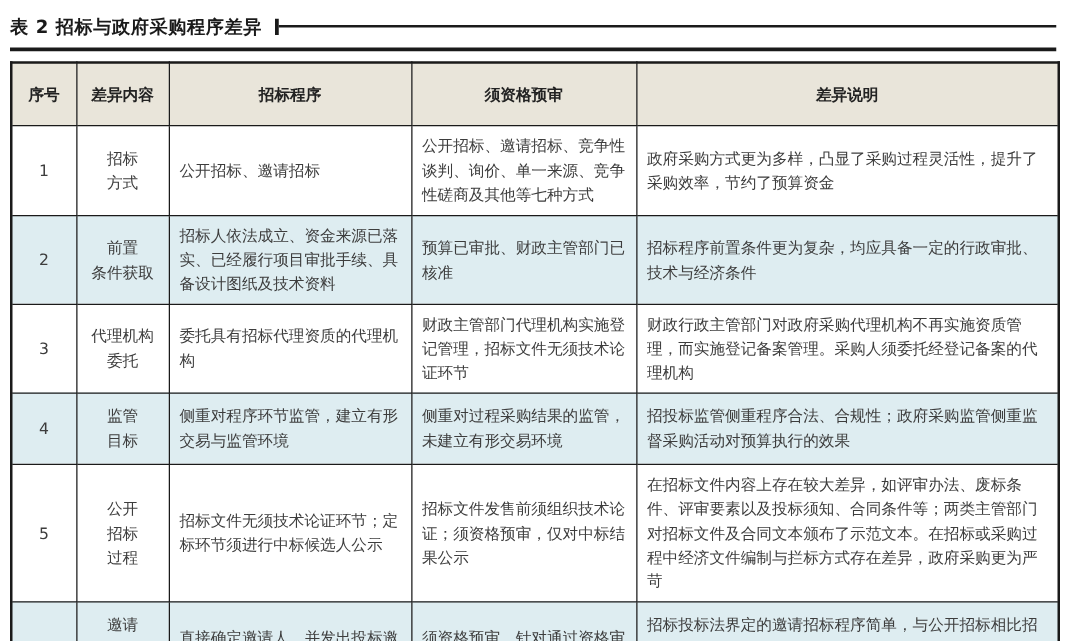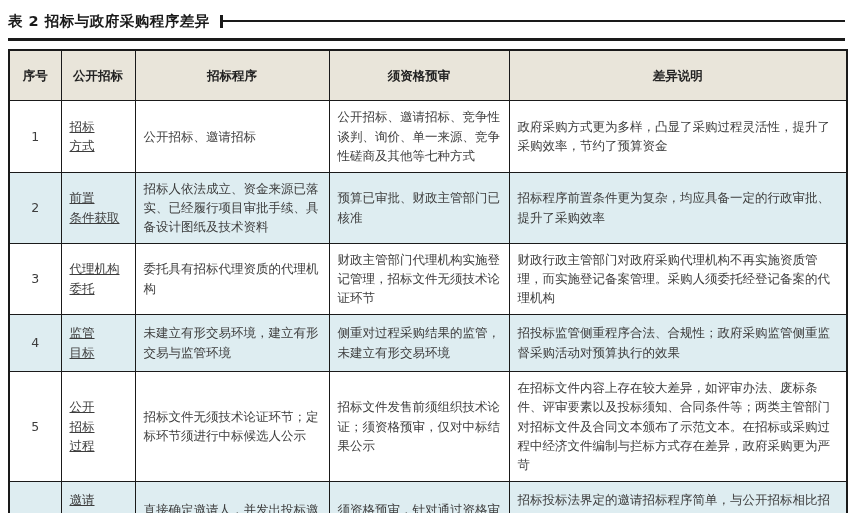--- a/index.html
+++ b/index.html
@@ -58,21 +58,21 @@
   .diff-table tbody tr:nth-child(even) td { background: #deedf1; }
   .diff-table tbody tr:nth-child(odd) td { background: #ffffff; }
 
   .col-no       { width: 52px; }
   .col-diff     { width: 74px; }
   .col-bidding  { width: 194px; }
   .col-procure  { width: 180px; }
   .col-explain  { width: 338px; }
 
   td.cell-no   { text-align: center; }
-  td.cell-diff { text-align: left; white-space: pre-line; text-decoration: underline; }
+  td.cell-diff { text-align: center; white-space: pre-line; }
   td.cell-text { text-align: left; }
 
   tr.r1 td { height: 62px; }
   tr.r2 td { height: 67px; }
   tr.r3 td { height: 66px; }
   tr.r4 td { height: 57px; }
   tr.r5 td { height: 98px; }
   tr.r6 td { height: 77px; }
 </style>
 </head>
@@ -91,56 +91,56 @@
     <colgroup>
       <col class="col-no">
         <col class="col-diff">
         <col class="col-bidding">
         <col class="col-procure">
         <col class="col-explain">
     </colgroup>
     <thead>
       <tr>
         <th>序号</th>
-        <th>公开招标</th>
+        <th>差异内容</th>
         <th>招标程序</th>
         <th>须资格预审</th>
         <th>差异说明</th>
       </tr>
     </thead>
     <tbody>
       <tr class="r1">
         <td class="cell-no">1</td>
         <td class="cell-diff">招标
 方式</td>
         <td class="cell-text">公开招标、邀请招标</td>
         <td class="cell-text">公开招标、邀请招标、竞争性谈判、询价、单一来源、竞争性磋商及其他等七种方式</td>
         <td class="cell-text">政府采购方式更为多样，凸显了采购过程灵活性，提升了采购效率，节约了预算资金</td>
       </tr>
       <tr class="r2">
         <td class="cell-no">2</td>
         <td class="cell-diff">前置
 条件获取</td>
         <td class="cell-text">招标人依法成立、资金来源已落实、已经履行项目审批手续、具备设计图纸及技术资料</td>
         <td class="cell-text">预算已审批、财政主管部门已核准</td>
-        <td class="cell-text">招标程序前置条件更为复杂，均应具备一定的行政审批、提升了采购效率</td>
+        <td class="cell-text">招标程序前置条件更为复杂，均应具备一定的行政审批、技术与经济条件</td>
       </tr>
       <tr class="r3">
         <td class="cell-no">3</td>
         <td class="cell-diff">代理机构
 委托</td>
         <td class="cell-text">委托具有招标代理资质的代理机构</td>
         <td class="cell-text">财政主管部门代理机构实施登记管理，招标文件无须技术论证环节</td>
         <td class="cell-text">财政行政主管部门对政府采购代理机构不再实施资质管理，而实施登记备案管理。采购人须委托经登记备案的代理机构</td>
       </tr>
       <tr class="r4">
         <td class="cell-no">4</td>
         <td class="cell-diff">监管
 目标</td>
-        <td class="cell-text">未建立有形交易环境，建立有形交易与监管环境</td>
+        <td class="cell-text">侧重对程序环节监管，建立有形交易与监管环境</td>
         <td class="cell-text">侧重对过程采购结果的监管，未建立有形交易环境</td>
         <td class="cell-text">招投标监管侧重程序合法、合规性；政府采购监管侧重监督采购活动对预算执行的效果</td>
       </tr>
       <tr class="r5">
         <td class="cell-no">5</td>
         <td class="cell-diff">公开
 招标
 过程</td>
         <td class="cell-text">招标文件无须技术论证环节；定标环节须进行中标候选人公示</td>
         <td class="cell-text">招标文件发售前须组织技术论证；须资格预审，仅对中标结果公示</td>

